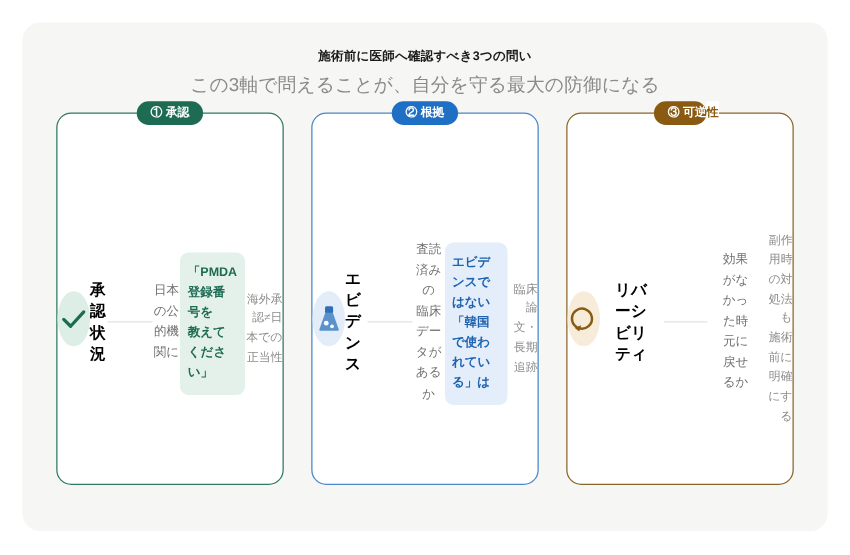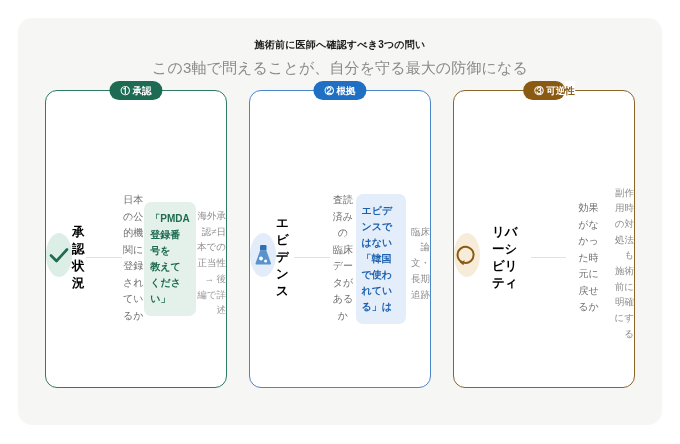--- a/index.html
+++ b/index.html
@@ -166,29 +166,27 @@
       <div class="badge"><span>① 承認</span></div>
       <div class="icon-circle">
         <svg width="26" height="26" viewBox="0 0 26 26" aria-hidden="true">
           <polyline points="5,13.5 10.5,19 21,7.5" fill="none" stroke="#1c6b52" stroke-width="2.6" stroke-linecap="round" stroke-linejoin="round"></polyline>
         </svg>
       </div>
       <div class="card-title">承認状況</div>
       <div class="divider"></div>
       <div class="desc">
         <div>日本の公的機関に</div>
-        <div>登録されているか</div>
       </div>
       <div class="quote">
         <div>「PMDA登録番号を</div>
         <div>教えてください」</div>
       </div>
       <div class="note">
         <div>海外承認≠日本での正当性</div>
-        <div class="arrow-line">→ 後編で詳述</div>
       </div>
     </div>
 
     <div class="card evidence">
       <div class="badge"><span>② 根拠</span></div>
       <div class="icon-circle">
         <svg width="26" height="26" viewBox="0 0 26 26" aria-hidden="true">
           <rect x="10" y="3" width="6.5" height="5.5" rx="1.2" fill="#2f6fb5"></rect>
           <path d="M10.2 8.2 L16.3 8.2 L21 21.5 Q21.2 22.6 20 22.6 L6.5 22.6 Q5.3 22.6 5.5 21.5 Z" fill="#5a92cc"></path>
           <circle cx="11" cy="16.5" r="1.9" fill="#ffffff"></circle>

